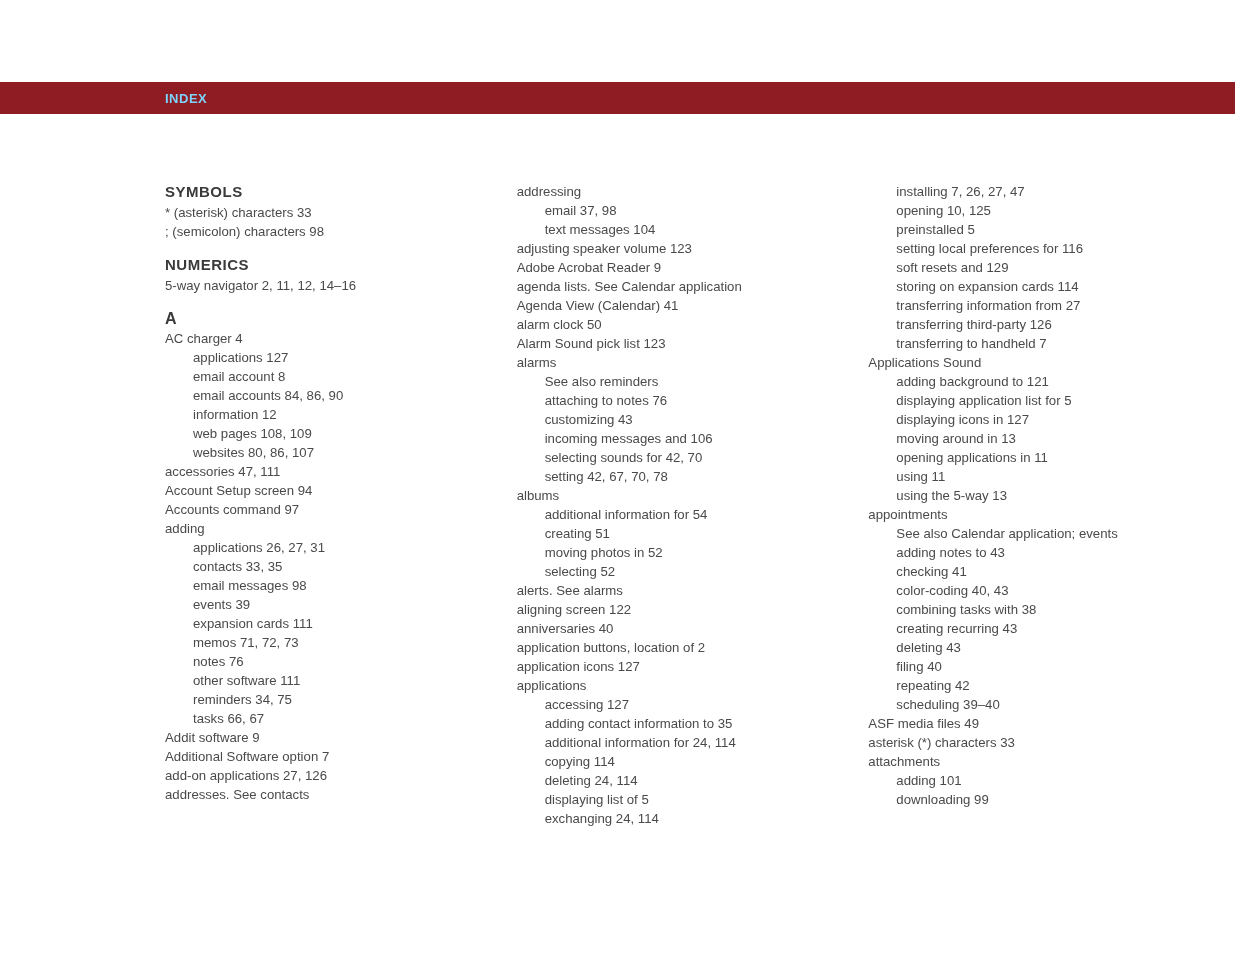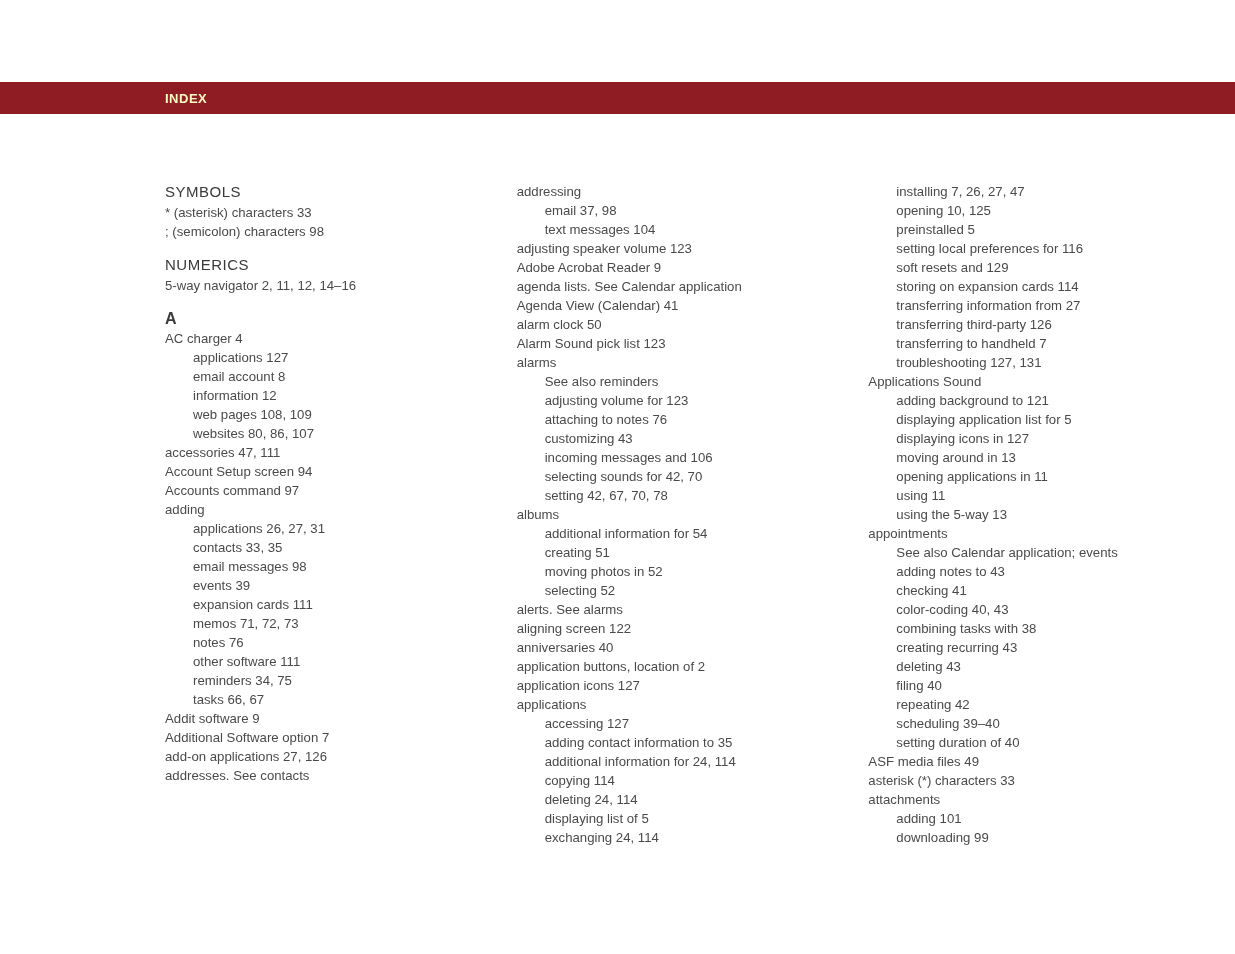--- a/index.html
+++ b/index.html
@@ -17,37 +17,37 @@
   }
   .header-band {
     background: #8e1c22;
     height: 32px;
     margin-top: 82px;
     padding-left: 165px;
     display: flex;
     align-items: center;
   }
   .header-band span {
-    color: #fef9c3;
+    color: #7dd3fc;
     font-weight: bold;
     font-size: 13px;
     letter-spacing: 0.5px;
   }
   .content {
     padding: 68px 70px 0 165px;
     display: flex;
     gap: 55px;
   }
   .col {
     flex: 1;
     font-size: 13.2px;
     line-height: 19px;
   }
   .heading {
-    font-weight: 400;
+    font-weight: 700;
     font-size: 15px;
     letter-spacing: 0.5px;
     color: #3a3a3a;
     margin-top: 0;
     margin-bottom: 2px;
   }
   .letter-heading {
     font-weight: 900;
     font-size: 16px;
     color: #3a3a3a;
@@ -72,20 +72,21 @@
         <div class="heading">SYMBOLS</div>
         <div class="entry">* (asterisk) characters 33</div>
         <div class="entry">; (semicolon) characters 98</div>
         <div class="spacer"></div>
         <div class="heading">NUMERICS</div>
         <div class="entry">5-way navigator 2, 11, 12, 14–16</div>
         <div class="letter-heading">A</div>
         <div class="entry">AC charger 4</div>
         <div class="sub1">applications 127</div>
         <div class="sub1">email account 8</div>
+        <div class="sub1">email accounts 84, 86, 90</div>
         <div class="sub1">information 12</div>
         <div class="sub1">web pages 108, 109</div>
         <div class="sub1">websites 80, 86, 107</div>
         <div class="entry">accessories 47, 111</div>
         <div class="entry">Account Setup screen 94</div>
         <div class="entry">Accounts command 97</div>
         <div class="entry">adding</div>
         <div class="sub1">applications 26, 27, 31</div>
         <div class="sub1">contacts 33, 35</div>
         <div class="sub1">email messages 98</div>
@@ -106,21 +107,20 @@
         <div class="sub1">email 37, 98</div>
         <div class="sub1">text messages 104</div>
         <div class="entry">adjusting speaker volume 123</div>
         <div class="entry">Adobe Acrobat Reader 9</div>
         <div class="entry"><span>agenda lists. </span><span class="italic">See</span><span> Calendar application</span></div>
         <div class="entry">Agenda View (Calendar) 41</div>
         <div class="entry">alarm clock 50</div>
         <div class="entry">Alarm Sound pick list 123</div>
         <div class="entry">alarms</div>
         <div class="sub1"><span class="italic">See also</span><span> reminders</span></div>
-        <div class="sub1">adjusting volume for 123</div>
         <div class="sub1">attaching to notes 76</div>
         <div class="sub1">customizing 43</div>
         <div class="sub1">incoming messages and 106</div>
         <div class="sub1">selecting sounds for 42, 70</div>
         <div class="sub1">setting 42, 67, 70, 78</div>
         <div class="entry">albums</div>
         <div class="sub1">additional information for 54</div>
         <div class="sub1">creating 51</div>
         <div class="sub1">moving photos in 52</div>
         <div class="sub1">selecting 52</div>
@@ -141,41 +141,39 @@
     <div class="col" id="col3">
         <div class="sub1">installing 7, 26, 27, 47</div>
         <div class="sub1">opening 10, 125</div>
         <div class="sub1">preinstalled 5</div>
         <div class="sub1">setting local preferences for 116</div>
         <div class="sub1">soft resets and 129</div>
         <div class="sub1">storing on expansion cards 114</div>
         <div class="sub1">transferring information from 27</div>
         <div class="sub1">transferring third-party 126</div>
         <div class="sub1">transferring to handheld 7</div>
-        <div class="sub1">troubleshooting 127, 131</div>
         <div class="entry">Applications Sound</div>
         <div class="sub1">adding background to 121</div>
         <div class="sub1">displaying application list for 5</div>
         <div class="sub1">displaying icons in 127</div>
         <div class="sub1">moving around in 13</div>
         <div class="sub1">opening applications in 11</div>
         <div class="sub1">using 11</div>
         <div class="sub1">using the 5-way 13</div>
         <div class="entry">appointments</div>
         <div class="sub1"><span class="italic">See also</span><span> Calendar application; events</span></div>
         <div class="sub1">adding notes to 43</div>
         <div class="sub1">checking 41</div>
         <div class="sub1">color-coding 40, 43</div>
         <div class="sub1">combining tasks with 38</div>
         <div class="sub1">creating recurring 43</div>
         <div class="sub1">deleting 43</div>
         <div class="sub1">filing 40</div>
         <div class="sub1">repeating 42</div>
         <div class="sub1">scheduling 39–40</div>
-        <div class="sub1">setting duration of 40</div>
         <div class="entry">ASF media files 49</div>
         <div class="entry">asterisk (*) characters 33</div>
         <div class="entry">attachments</div>
         <div class="sub1">adding 101</div>
         <div class="sub1">downloading 99</div>
       </div>
   </div>
 
 </div>
 

